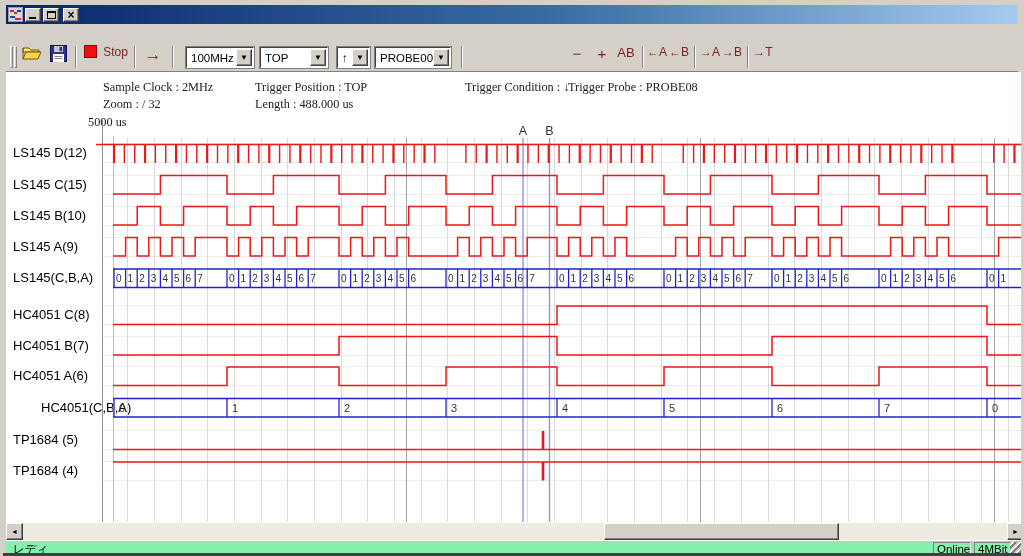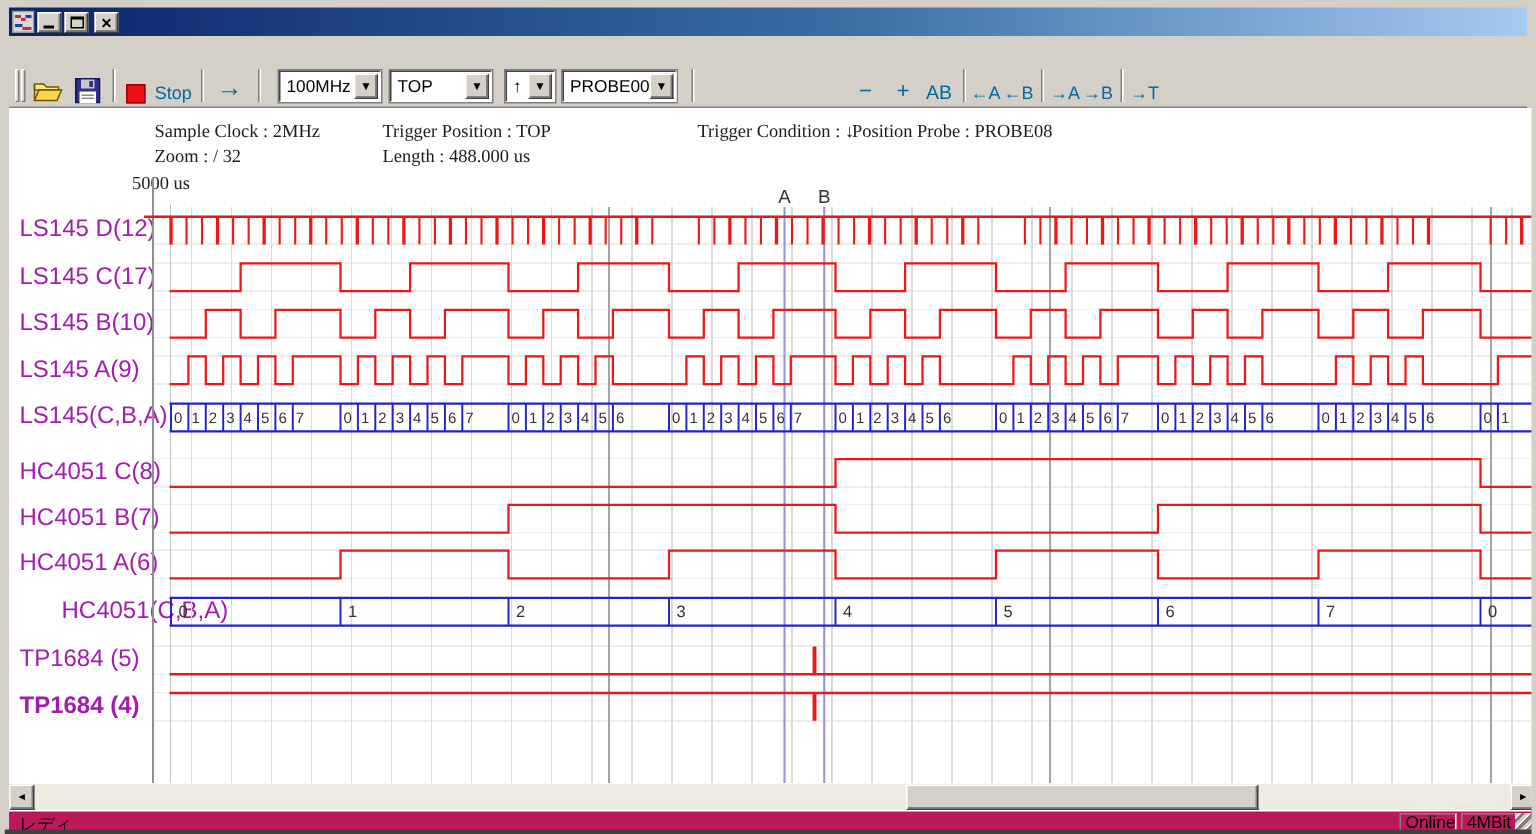--- a/index.html
+++ b/index.html
@@ -18,43 +18,43 @@
   .glyph-max{position:absolute;left:3px;top:2px;width:9px;height:8px;border:1px solid #000;border-top-width:2px;}
   .glyph-x{position:absolute;left:0;top:-1px;width:100%;text-align:center;font-size:12px;font-weight:bold;color:#000;line-height:14px;}
   
   #menubar{position:absolute;left:3px;top:21px;right:3px;height:18px;background:#d4d0c8;font-size:12px;color:#000;}
   .menuitem{position:absolute;top:1px;height:16px;line-height:16px;padding:0 4px;}
   
   #toolbar{position:absolute;left:3px;top:39px;right:3px;height:30px;background:#d4d0c8;
     border-bottom:1px solid #808080;box-shadow:0 1px 0 #fff;}
   .tgrip{position:absolute;top:4px;width:3px;height:22px;border:1px solid;border-color:#fff #808080 #808080 #fff;}
   .tsep{position:absolute;top:4px;width:2px;height:22px;border-left:1px solid #808080;border-right:1px solid #fff;}
-  .tbtn{position:absolute;top:3px;height:24px;display:flex;align-items:flex-end;justify-content:center;color:#0369a1;font-size:12px;}
+  .tbtn{position:absolute;top:3px;height:24px;display:flex;align-items:flex-start;justify-content:center;color:#7f1d1d;font-size:12px;}
   .combo{position:absolute;top:44px;height:21px;background:#fff;border:1px solid;border-color:#404040 #fff #fff #404040;
     box-shadow:0 0 0 1px #808080;font-size:11.5px;color:#000;}
   .combo .cval{position:absolute;left:4px;top:2px;line-height:16px;white-space:nowrap;}
   .combo .cbtn{position:absolute;right:1px;top:1px;bottom:1px;width:16px;background:#d4d0c8;
     border:1px solid;border-color:#fff #404040 #404040 #fff;box-shadow:inset -1px -1px 0 #808080;
     font-size:8px;text-align:center;line-height:16px;color:#000;}
   #slider-track{position:absolute;left:466px;top:52px;width:90px;height:4px;border:1px solid;border-color:#808080 #fff #fff #808080;background:#d4d0c8;}
   #slider-thumb{position:absolute;left:476px;top:44px;width:11px;height:19px;background:#d4d0c8;
     border:1px solid;border-color:#fff #404040 #404040 #fff;box-shadow:inset -1px -1px 0 #808080;}
   
   #client{position:absolute;left:3px;top:69px;width:1018px;height:451px;background:#fff;overflow:hidden;}
   .infotext{position:absolute;font-size:12.3px;color:#1c1c1c;white-space:nowrap;font-family:Liberation Serif, serif;}
-  .chlabel{position:absolute;left:7px;font-size:16px;color:#a21caf;height:16px;line-height:16px;white-space:nowrap;}
+  .chlabel{position:absolute;left:7px;font-size:13px;color:#000000;height:16px;line-height:16px;white-space:nowrap;}
   #wave-svg{position:absolute;left:0;top:0;}
   
   #hscroll{position:absolute;left:3px;top:520px;width:1018px;height:17px;background:#eeece1;}
   .sbtn{position:absolute;top:0;width:17px;height:17px;background:#d4d0c8;border:1px solid;border-color:#fff #404040 #404040 #fff;
     box-shadow:inset -1px -1px 0 #808080;font-size:7px;color:#000;text-align:center;line-height:15px;}
   #sthumb{position:absolute;left:598px;top:0;width:235px;height:17px;background:#d4d0c8;
     border:1px solid;border-color:#fff #404040 #404040 #fff;box-shadow:inset -1px -1px 0 #808080;}
   
-  #statusbar{position:absolute;left:3px;top:537px;width:1018px;height:16px;background:#be185d;
+  #statusbar{position:absolute;left:3px;top:537px;width:1018px;height:16px;background:#86efac;
     border-top:1px solid #fff;font-size:11.5px;color:#000;}
   .spanel{position:absolute;top:1px;height:14px;border:1px solid;border-color:#808080 #fff #fff #808080;
     line-height:13px;padding:0 3px;}
   #resize-grip{position:absolute;right:1px;bottom:1px;width:13px;height:13px;
     background:repeating-linear-gradient(135deg,#d4d0c8 0 2px,#fff 2px 3px,#808080 3px 5px);}
   #bottom-edge{position:absolute;left:0;bottom:0;width:1024px;height:3px;background:#404040;}
 </style>
 </head>
 <body>
 
@@ -164,36 +164,36 @@
   </div>
   <div class="combo" style="left:372px;width:76px">
     <span class="cval">PROBE00</span>
     <span class="cbtn">▼</span>
   </div>
 
   <div id="client">
     <span class="infotext" style="left:97px;top:8px">Sample Clock : 2MHz</span>
     <span class="infotext" style="left:249px;top:8px">Trigger Position : TOP</span>
     <span class="infotext" style="left:459px;top:8px">Trigger Condition : ↓</span>
-    <span class="infotext" style="left:562px;top:8px">Position Probe : PROBE08</span>
+    <span class="infotext" style="left:562px;top:8px">Trigger Probe : PROBE08</span>
     <span class="infotext" style="left:97px;top:25px">Zoom : /  32</span>
     <span class="infotext" style="left:249px;top:25px">Length : 488.000 us</span>
     <span class="infotext" style="left:82px;top:43px">5000 us</span>
     <div id="labels">
         <div class="chlabel" style="top: 73px;">LS145 D(12)</div>
-        <div class="chlabel" style="top: 104.5px;">LS145 C(17)</div>
+        <div class="chlabel" style="top: 104.5px;">LS145 C(15)</div>
         <div class="chlabel" style="top: 135.5px;">LS145 B(10)</div>
         <div class="chlabel" style="top: 166.5px;">LS145 A(9)</div>
         <div class="chlabel" style="top: 198px;">LS145(C,B,A)</div>
         <div class="chlabel" style="top: 235px;">HC4051 C(8)</div>
         <div class="chlabel" style="top: 265.5px;">HC4051 B(7)</div>
         <div class="chlabel" style="top: 296px;">HC4051 A(6)</div>
         <div class="chlabel" style="top: 327.5px; margin-left: 28px;">HC4051(C,B,A)</div>
         <div class="chlabel" style="top: 360px;">TP1684 (5)</div>
-        <div class="chlabel" style="top: 391px; font-weight: bold;">TP1684 (4)</div>
+        <div class="chlabel" style="top: 391px;">TP1684 (4)</div>
       </div>
     <svg id="wave-svg" width="1018" height="451" viewBox="0 0 1018 451">
         <line x1="96" x2="1018" y1="71.80000000000001" y2="71.80000000000001" stroke="#ededed" stroke-width="1" shape-rendering="crispEdges"></line>
         <line x1="96" x2="1018" y1="90.5" y2="90.5" stroke="#ededed" stroke-width="1" shape-rendering="crispEdges"></line>
         <line x1="96" x2="1018" y1="103.30000000000001" y2="103.30000000000001" stroke="#ededed" stroke-width="1" shape-rendering="crispEdges"></line>
         <line x1="96" x2="1018" y1="122" y2="122" stroke="#ededed" stroke-width="1" shape-rendering="crispEdges"></line>
         <line x1="96" x2="1018" y1="134.3" y2="134.3" stroke="#ededed" stroke-width="1" shape-rendering="crispEdges"></line>
         <line x1="96" x2="1018" y1="153" y2="153" stroke="#ededed" stroke-width="1" shape-rendering="crispEdges"></line>
         <line x1="96" x2="1018" y1="165.3" y2="165.3" stroke="#ededed" stroke-width="1" shape-rendering="crispEdges"></line>
         <line x1="96" x2="1018" y1="184" y2="184" stroke="#ededed" stroke-width="1" shape-rendering="crispEdges"></line>

